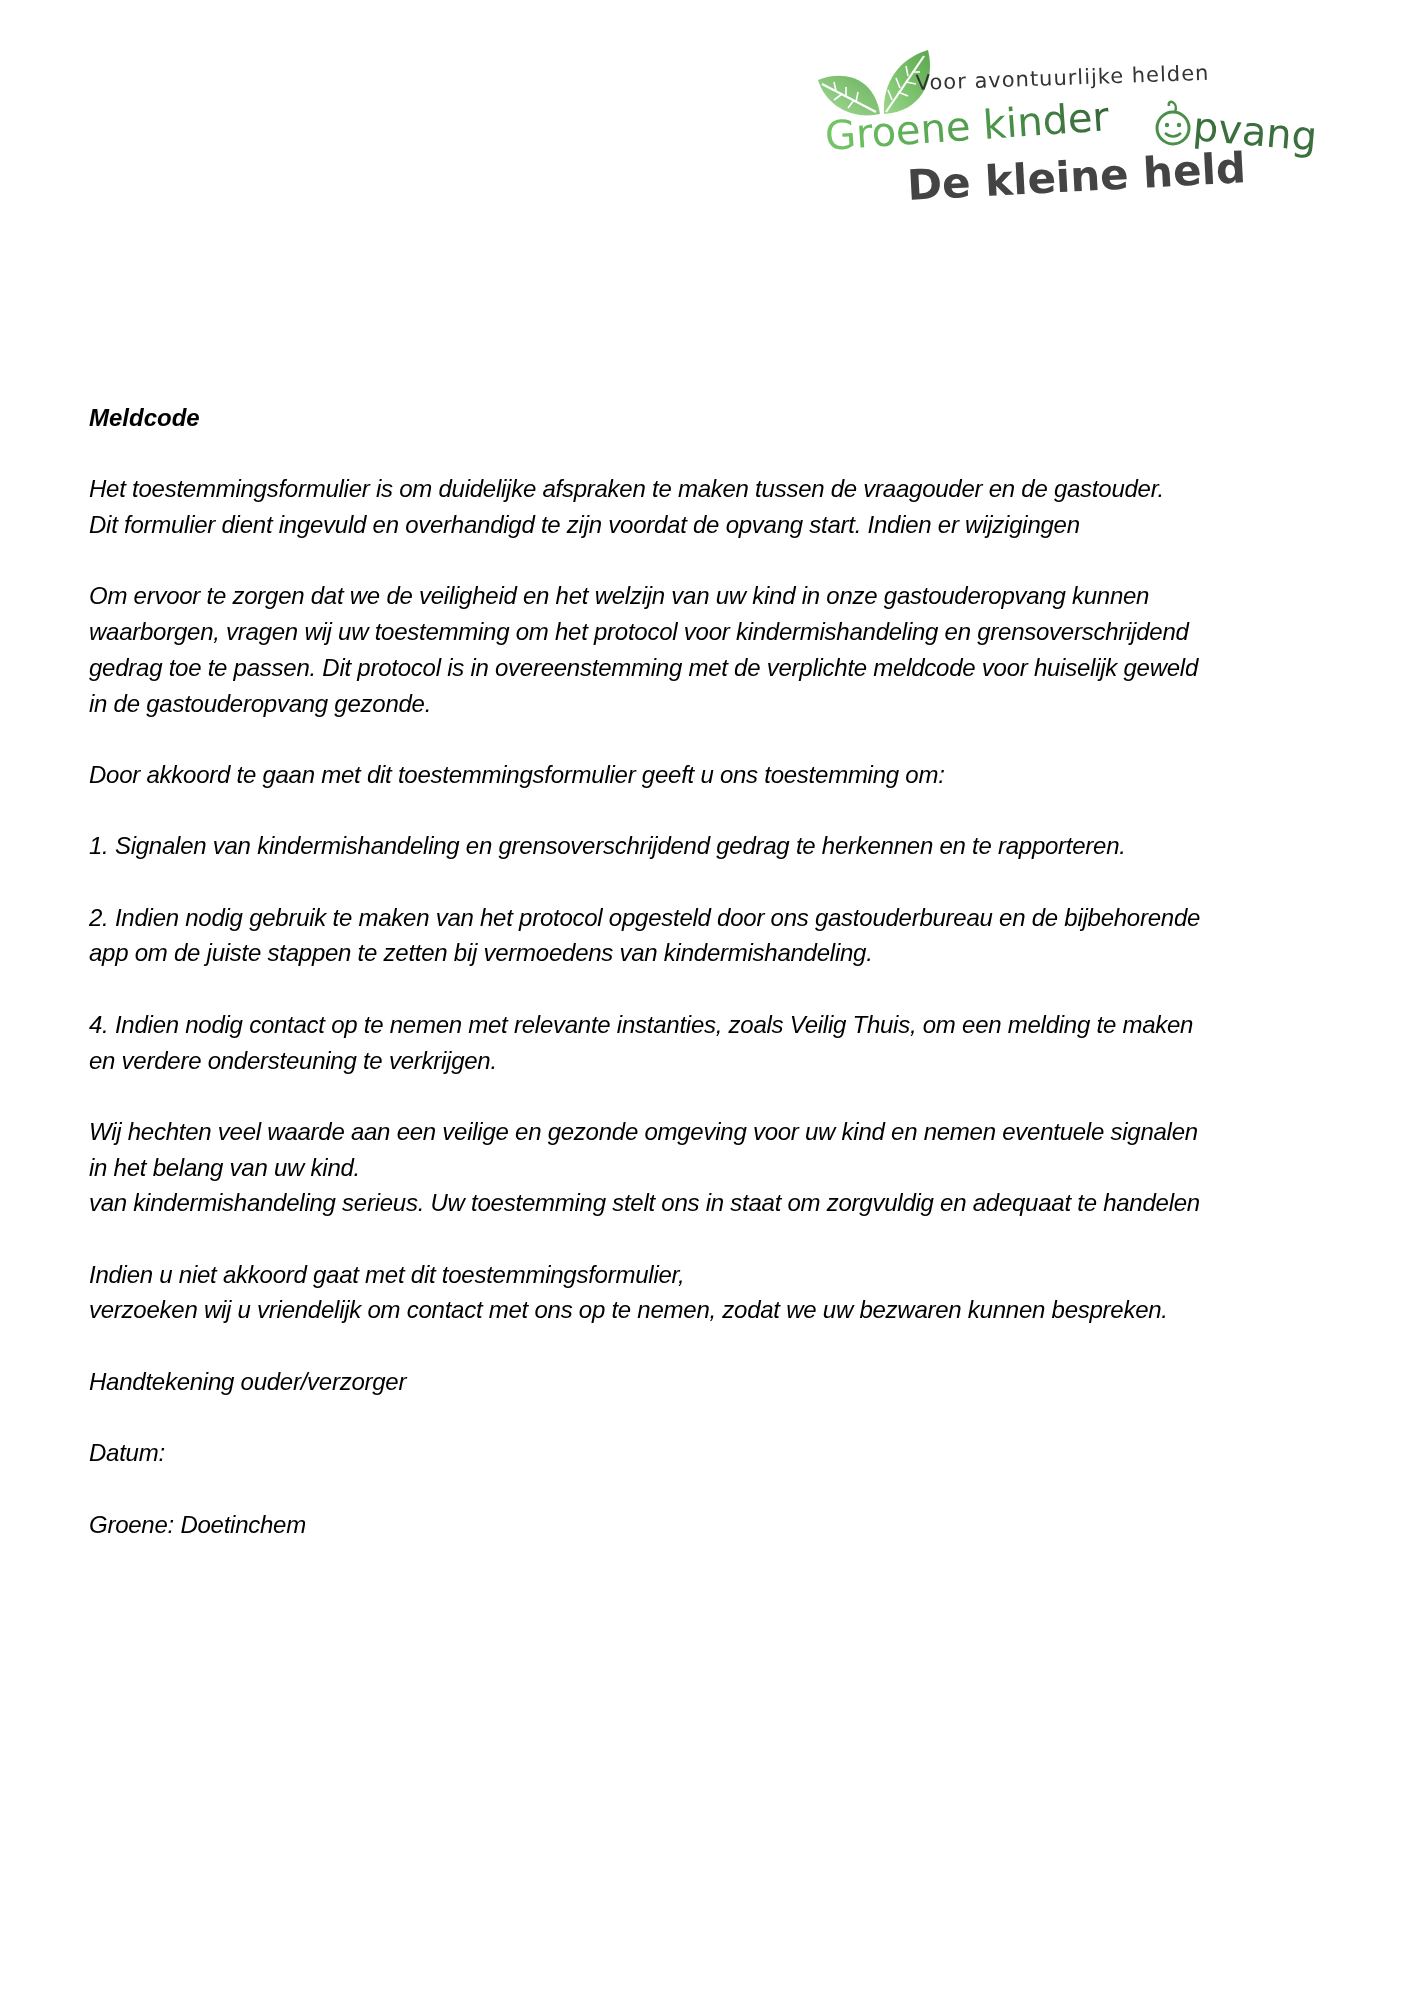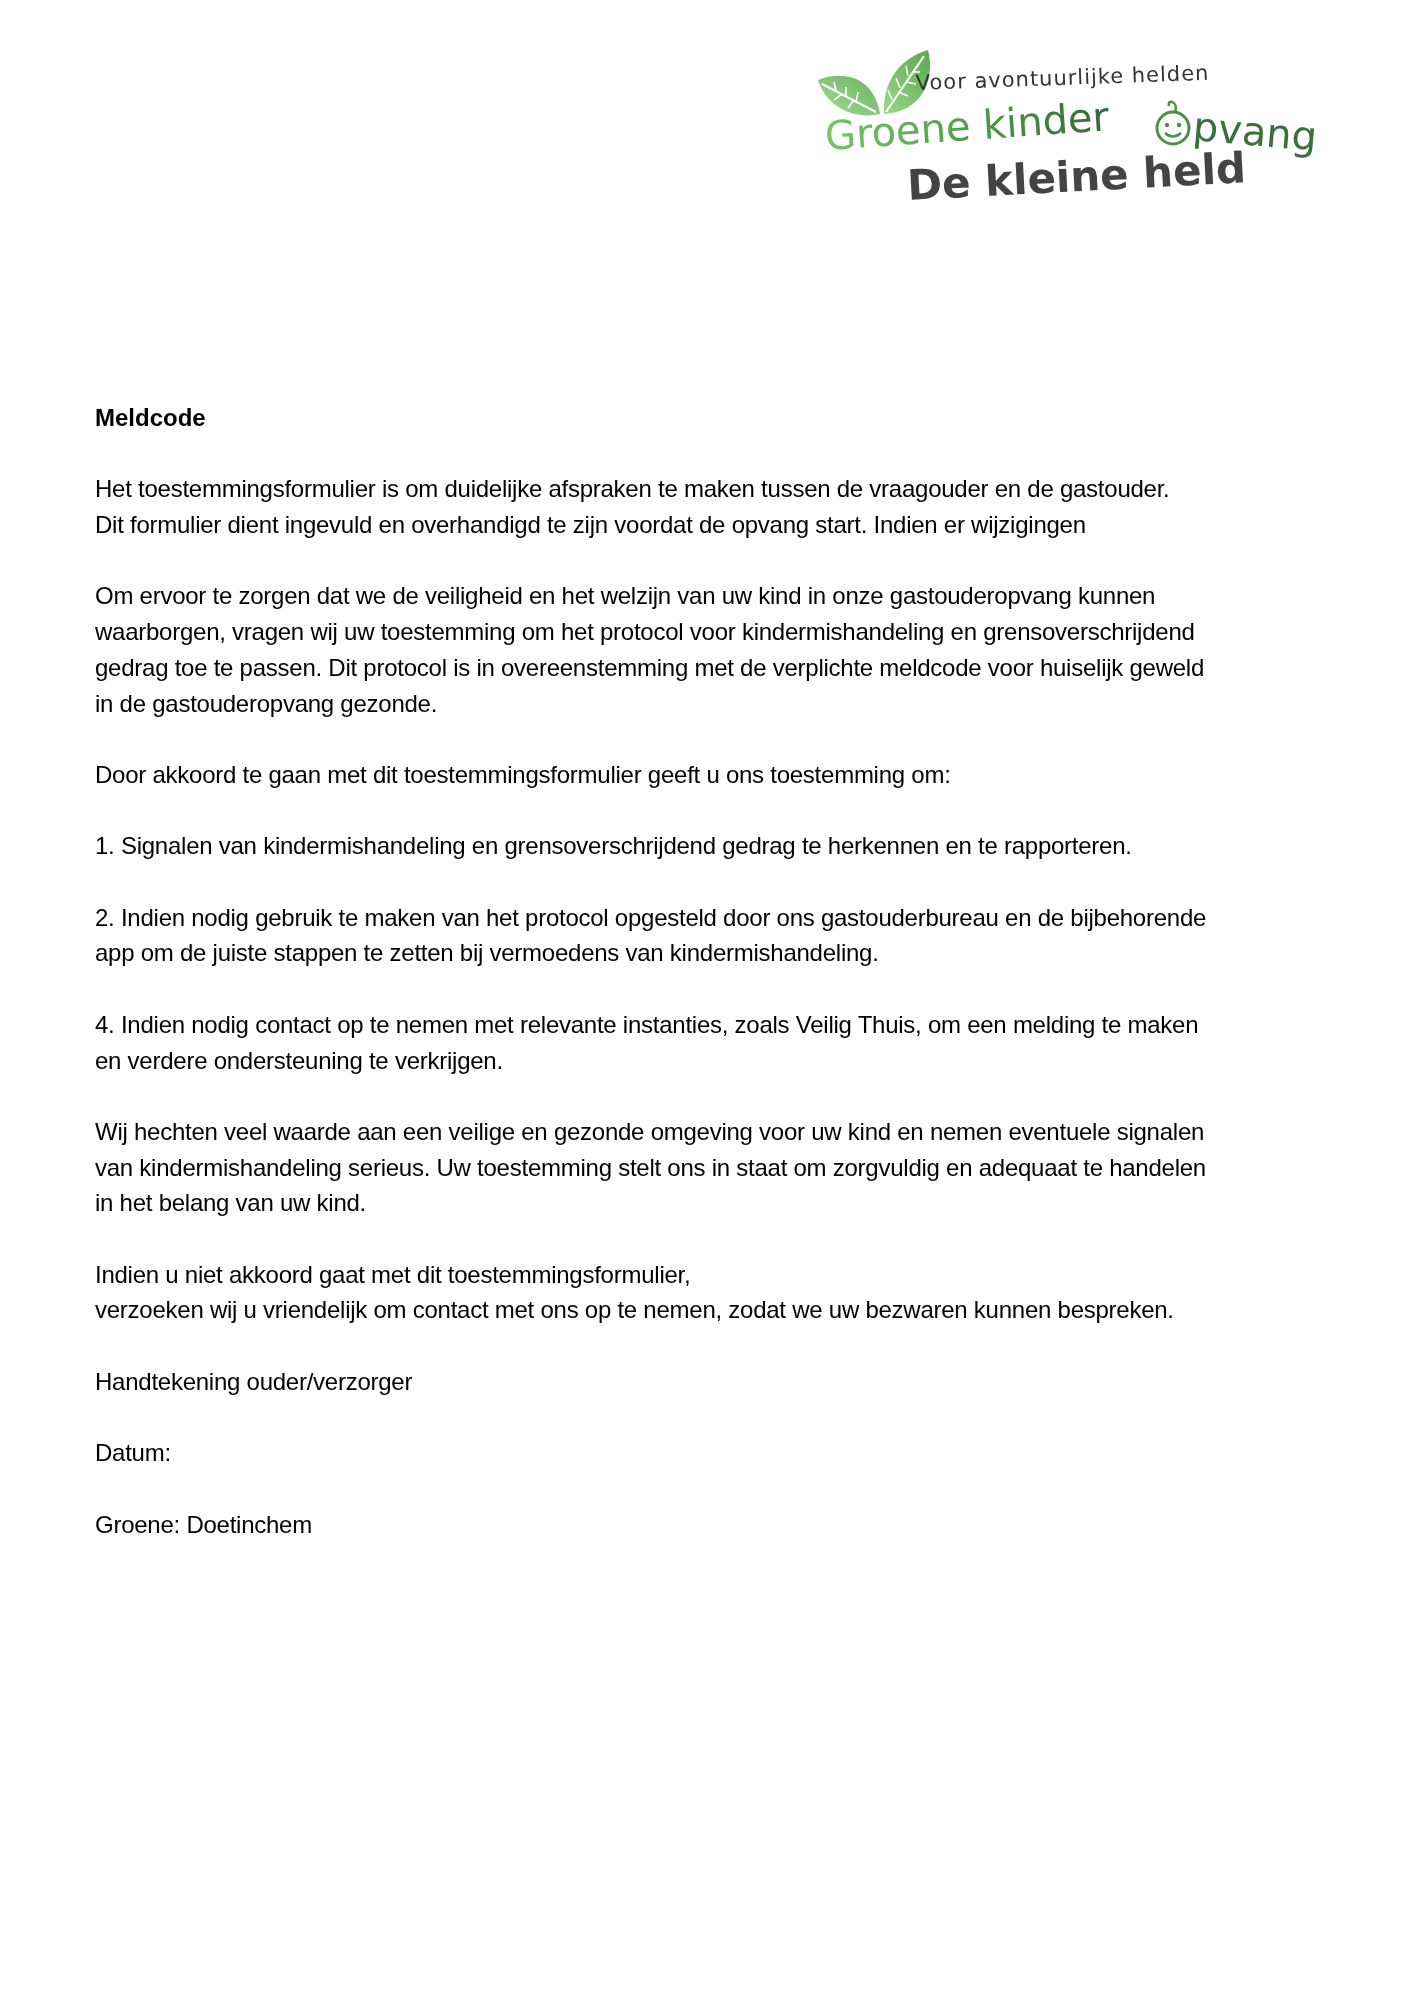--- a/index.html
+++ b/index.html
@@ -18,25 +18,26 @@
     .logo {
       position: absolute;
       left: 812px;
       top: 42px;
       width: 540px;
       height: 170px;
     }
     .logo svg { width: 540px; height: 170px; display: block; }
     .content {
       position: absolute;
-      left: 95px;
+      left: 89px;
       top: 400px;
       width: 1290px;
       font-size: 24px;
       line-height: 35.7px;
+      font-style: italic;
     }
     .content p {
       margin: 0 0 35.7px 0;
       white-space: nowrap;
     }
     .content h1 {
       font-size: 24px;
       font-weight: bold;
       margin: 0 0 35.7px 0;
       line-height: 35.7px;
@@ -119,22 +120,22 @@
     <span class="line">app om de juiste stappen te zetten bij vermoedens van kindermishandeling.</span>
   </p>
 
   <p>
     <span class="line">4. Indien nodig contact op te nemen met relevante instanties, zoals Veilig Thuis, om een melding te maken</span>
     <span class="line">en verdere ondersteuning te verkrijgen.</span>
   </p>
 
   <p>
     <span class="line">Wij hechten veel waarde aan een veilige en gezonde omgeving voor uw kind en nemen eventuele signalen</span>
+    <span class="line">in het belang van uw kind.</span>
     <span class="line">van kindermishandeling serieus. Uw toestemming stelt ons in staat om zorgvuldig en adequaat te handelen</span>
-    <span class="line">in het belang van uw kind.</span>
   </p>
 
   <p>
     <span class="line">Indien u niet akkoord gaat met dit toestemmingsformulier,</span>
     <span class="line">verzoeken wij u vriendelijk om contact met ons op te nemen, zodat we uw bezwaren kunnen bespreken.</span>
   </p>
 
   <p>
     <span class="line">Handtekening ouder/verzorger</span>
   </p>

